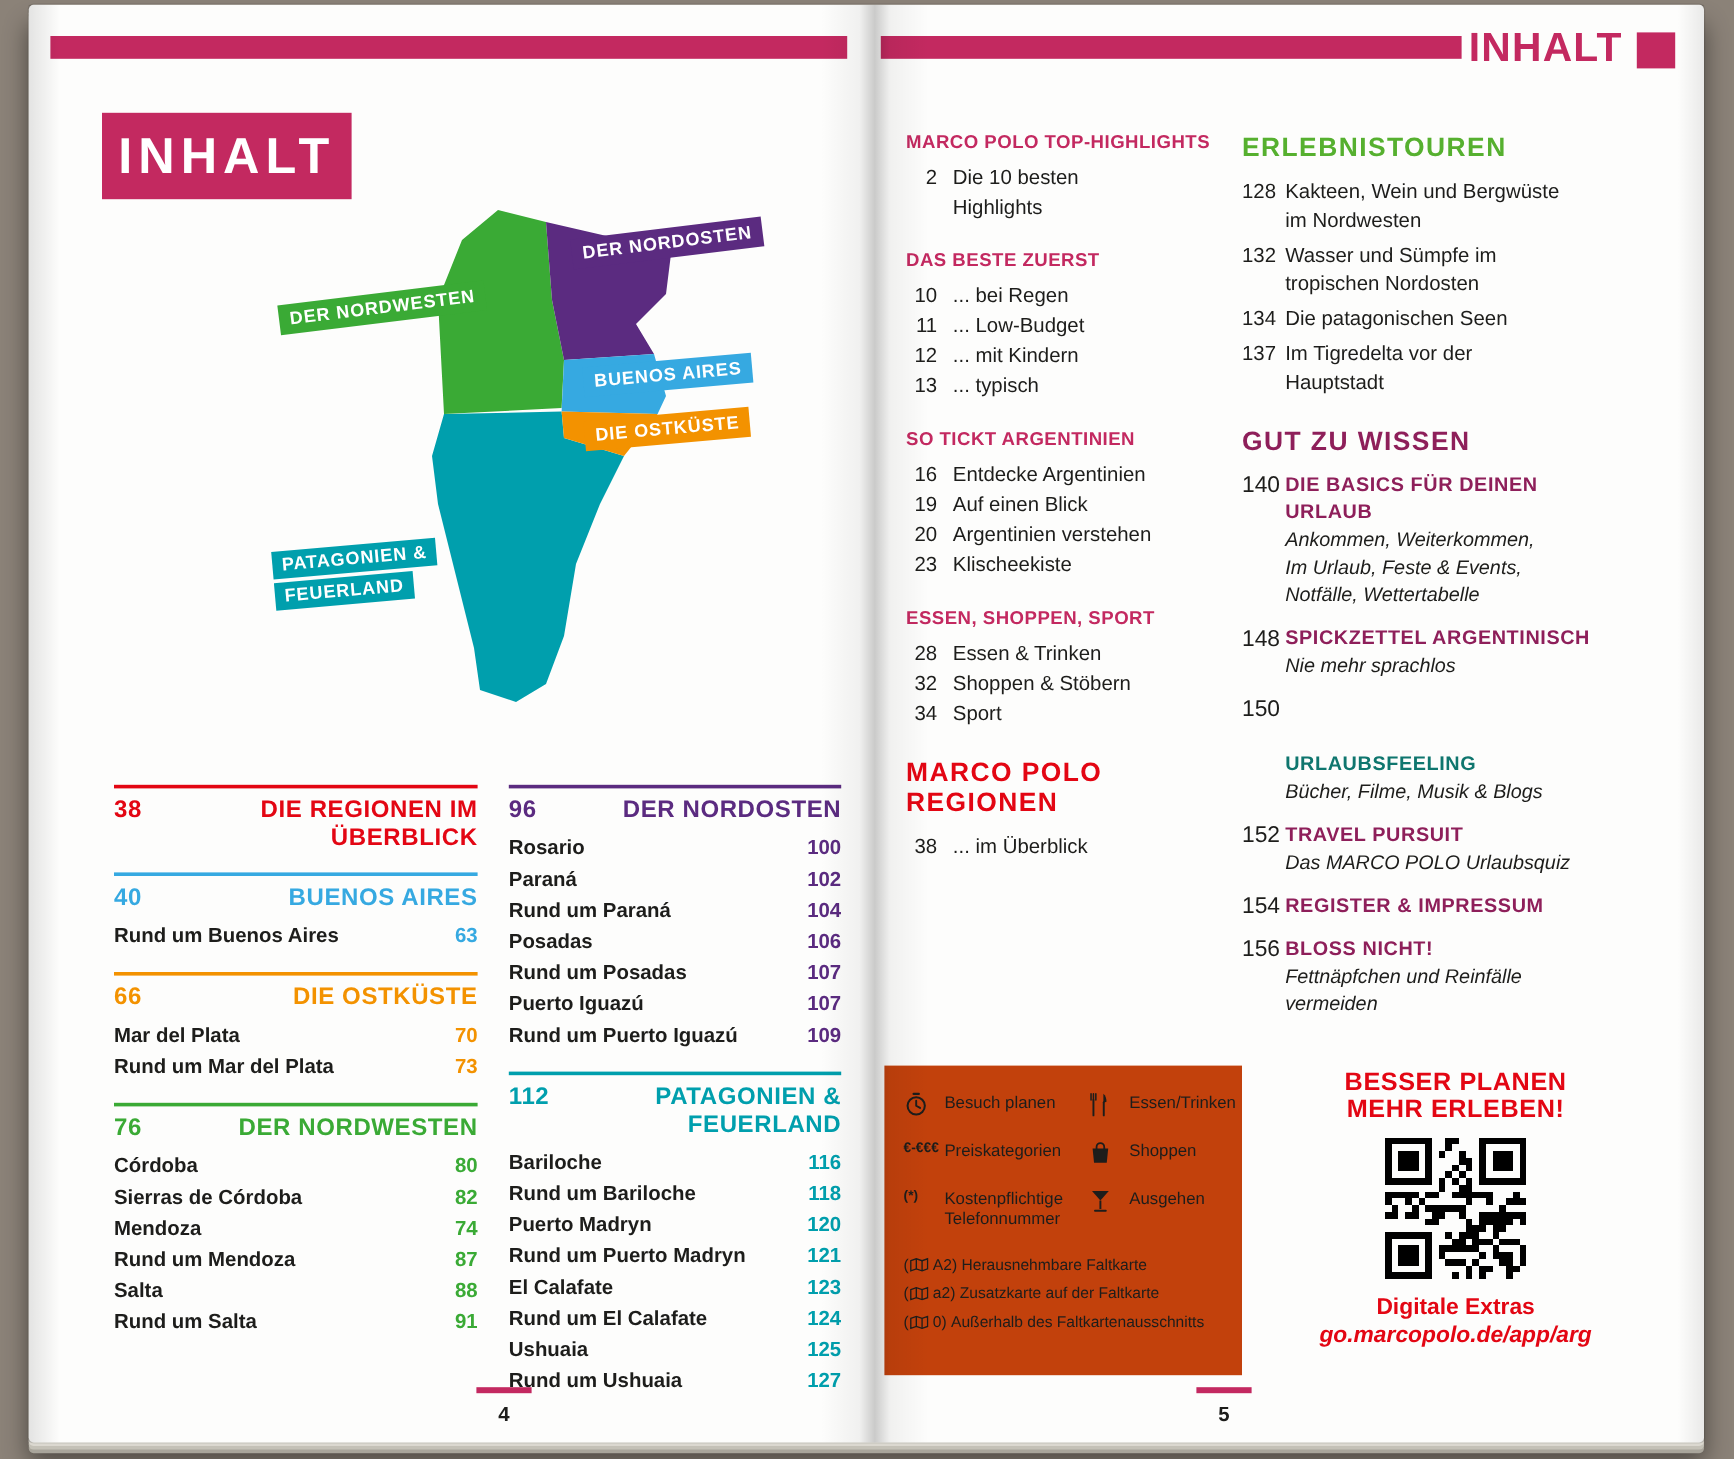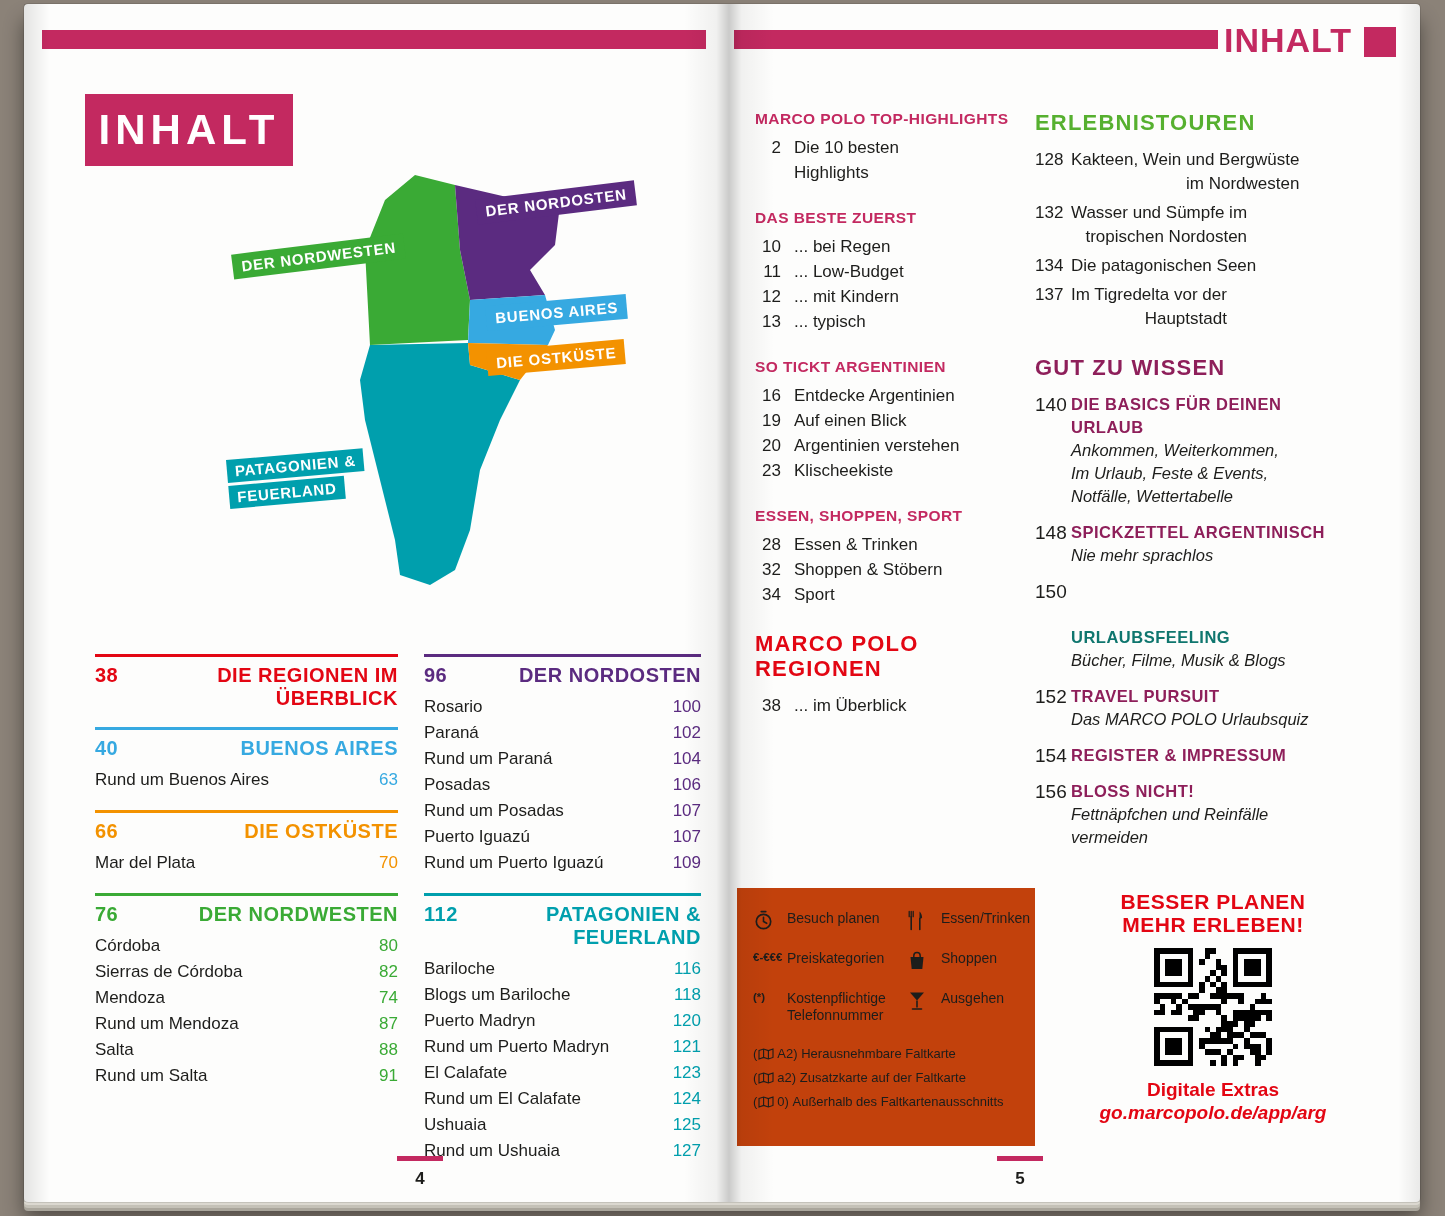--- a/index.html
+++ b/index.html
@@ -44,21 +44,21 @@
   .ml5{left:204px;top:450px;transform:rotate(-5deg);padding:0;background:none;}
   .mline{display:table;padding:3px 8px;margin-bottom:3px;}
 
   
   #tocL{position:absolute;left:71px;top:650px;width:303px;}
   #tocR{position:absolute;left:400px;top:650px;width:277px;}
   .toc-section{border-top:3.5px solid var(--c);padding-top:7px;margin-bottom:17px;}
   .toc-head{display:flex;justify-content:space-between;align-items:flex-start;
     color:var(--c);font-weight:bold;font-size:20px;line-height:23px;margin-bottom:7px;letter-spacing:.5px;}
   .toc-title{text-align:right;white-space:pre-line;}
-  .toc-item{display:flex;justify-content:space-between;font-weight:normal;font-size:17px;line-height:26px;}
+  .toc-item{display:flex;justify-content:space-between;font-weight:bold;font-size:17px;line-height:26px;}
   .toc-item-page{color:var(--c);}
 
   
   #barR{position:absolute;left:710px;top:26px;width:484px;height:19px;}
   #inhaltR{position:absolute;left:1200px;top:17px;font-size:34px;font-weight:bold;letter-spacing:1px;}
   #inhaltSq{position:absolute;left:1340px;top:23px;width:32px;height:30px;}
 
   
   #rpLeft{position:absolute;left:731px;top:106px;width:262px;}
   .rp-section{margin-bottom:24px;}
@@ -77,21 +77,21 @@
   .lg-label{white-space:pre-line;}
   #legendNotes{margin-top:22px;text-align:right;}
   .note-row{display:flex;align-items:center;font-size:13px;line-height:15px;margin-top:9px;}
   .note-icon{display:inline-flex;margin:0 3px 0 1px;}
 
   
   #rpRight{position:absolute;left:1011px;top:106px;width:310px;}
   .col-heading{font-weight:bold;font-size:22px;letter-spacing:1.2px;margin-bottom:13px;line-height:25px;}
   .tour-item{display:flex;font-size:17px;line-height:24px;margin-bottom:5px;}
   .tour-num{width:36px;flex:none;}
-  .tour-label{white-space:pre-line;text-align:right;}
+  .tour-label{white-space:pre-line;}
   #knowBlock{margin-top:24px;}
   .know-item{display:flex;margin-bottom:13px;}
   .know-num{width:36px;flex:none;font-size:19px;line-height:23px;}
   .know-title{font-weight:bold;font-size:16.5px;line-height:23px;letter-spacing:.5px;white-space:pre-line;}
   .know-desc{font-style:italic;font-size:16.5px;line-height:23px;white-space:pre-line;}
 
   
   #promo{position:absolute;left:1039px;top:886px;width:300px;text-align:center;}
   .promo-line{font-weight:bold;font-size:21px;letter-spacing:.5px;line-height:23px;}
   #qr{width:118px;height:118px;margin:12px auto 12px;}
@@ -150,20 +150,24 @@
       </div>
       <div class="toc-section" style="--c:#f39200">
         <div class="toc-head">
           <span class="toc-num">66</span>
           <span class="toc-title">DIE OSTKÜSTE</span>
         </div>
         <div class="toc-item">
           <span class="toc-item-label">Mar del Plata</span>
           <span class="toc-item-page">70</span>
         </div>
+        <div class="toc-item">
+          <span class="toc-item-label">Rund um Mar del Plata</span>
+          <span class="toc-item-page">73</span>
+        </div>
       </div>
       <div class="toc-section" style="--c:#3aaa35">
         <div class="toc-head">
           <span class="toc-num">76</span>
           <span class="toc-title">DER NORDWESTEN</span>
         </div>
         <div class="toc-item">
           <span class="toc-item-label">Córdoba</span>
           <span class="toc-item-page">80</span>
         </div>
@@ -228,21 +232,21 @@
         <div class="toc-head">
           <span class="toc-num">112</span>
           <span class="toc-title">PATAGONIEN &amp;
 FEUERLAND</span>
         </div>
         <div class="toc-item">
           <span class="toc-item-label">Bariloche</span>
           <span class="toc-item-page">116</span>
         </div>
         <div class="toc-item">
-          <span class="toc-item-label">Blogs um Bariloche</span>
+          <span class="toc-item-label">Rund um Bariloche</span>
           <span class="toc-item-page">118</span>
         </div>
         <div class="toc-item">
           <span class="toc-item-label">Puerto Madryn</span>
           <span class="toc-item-page">120</span>
         </div>
         <div class="toc-item">
           <span class="toc-item-label">Rund um Puerto Madryn</span>
           <span class="toc-item-page">121</span>
         </div>

